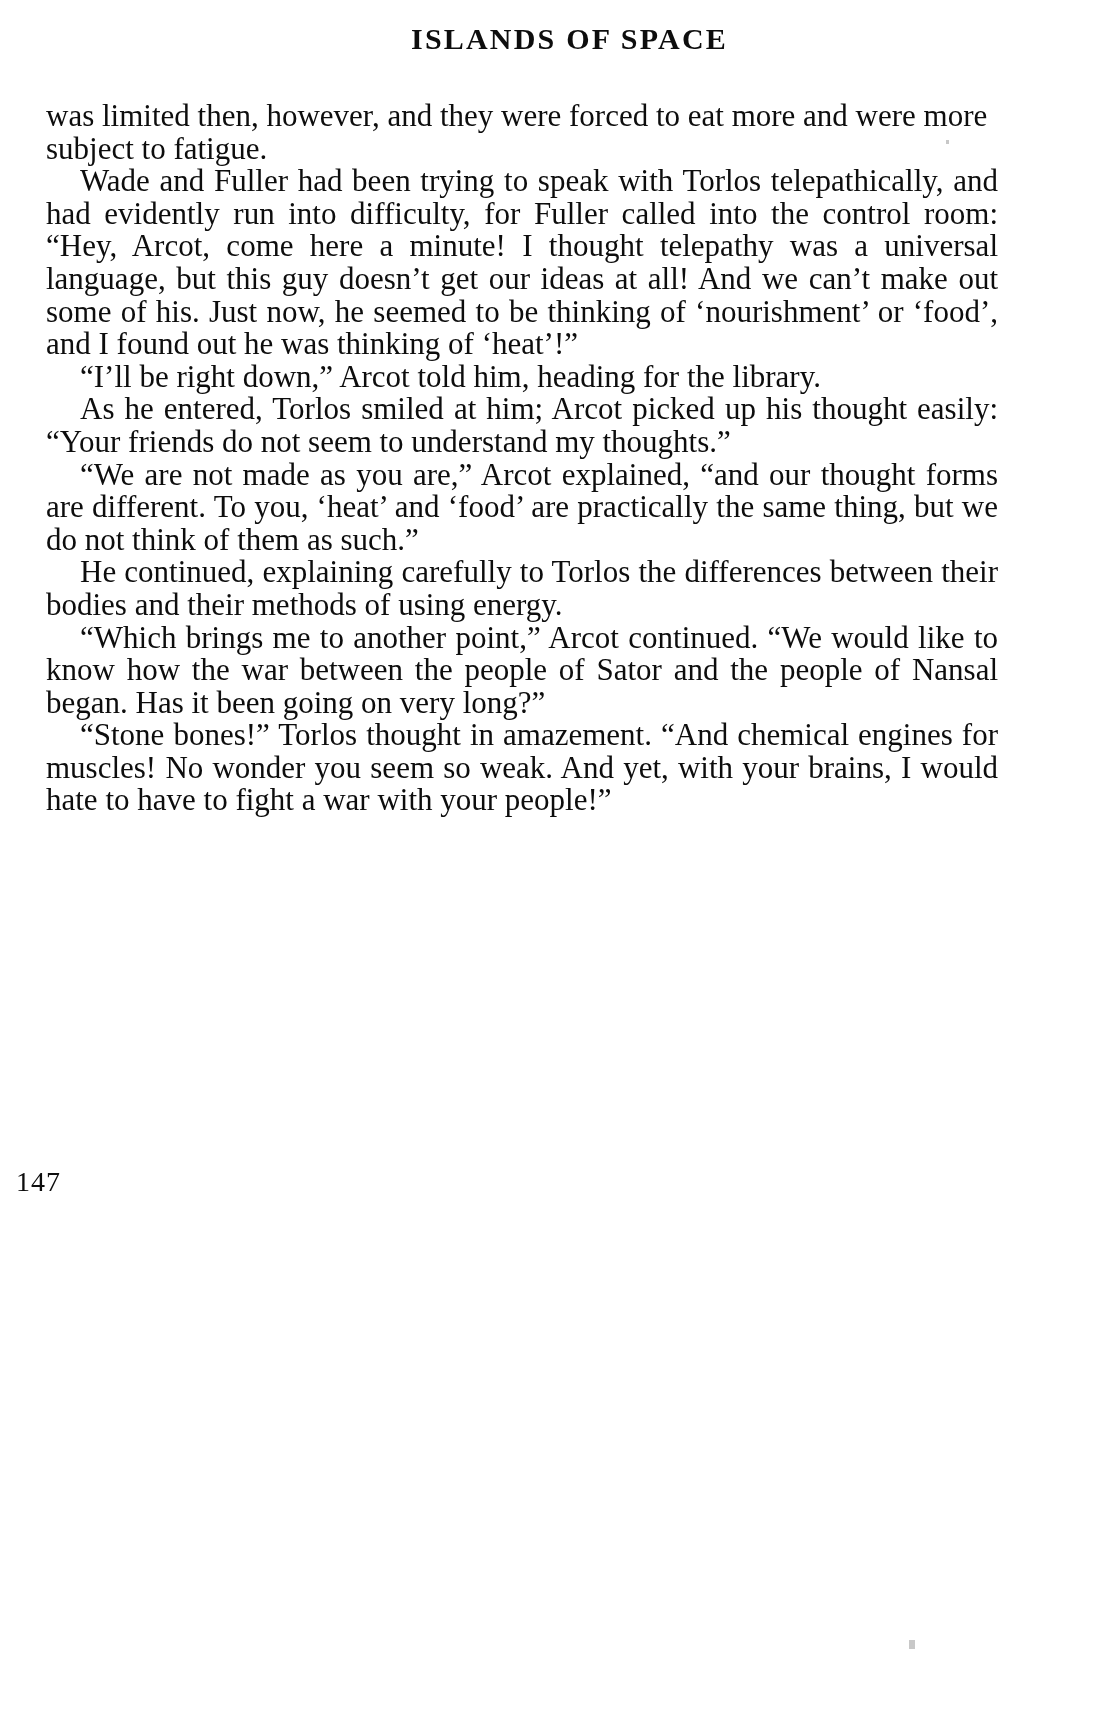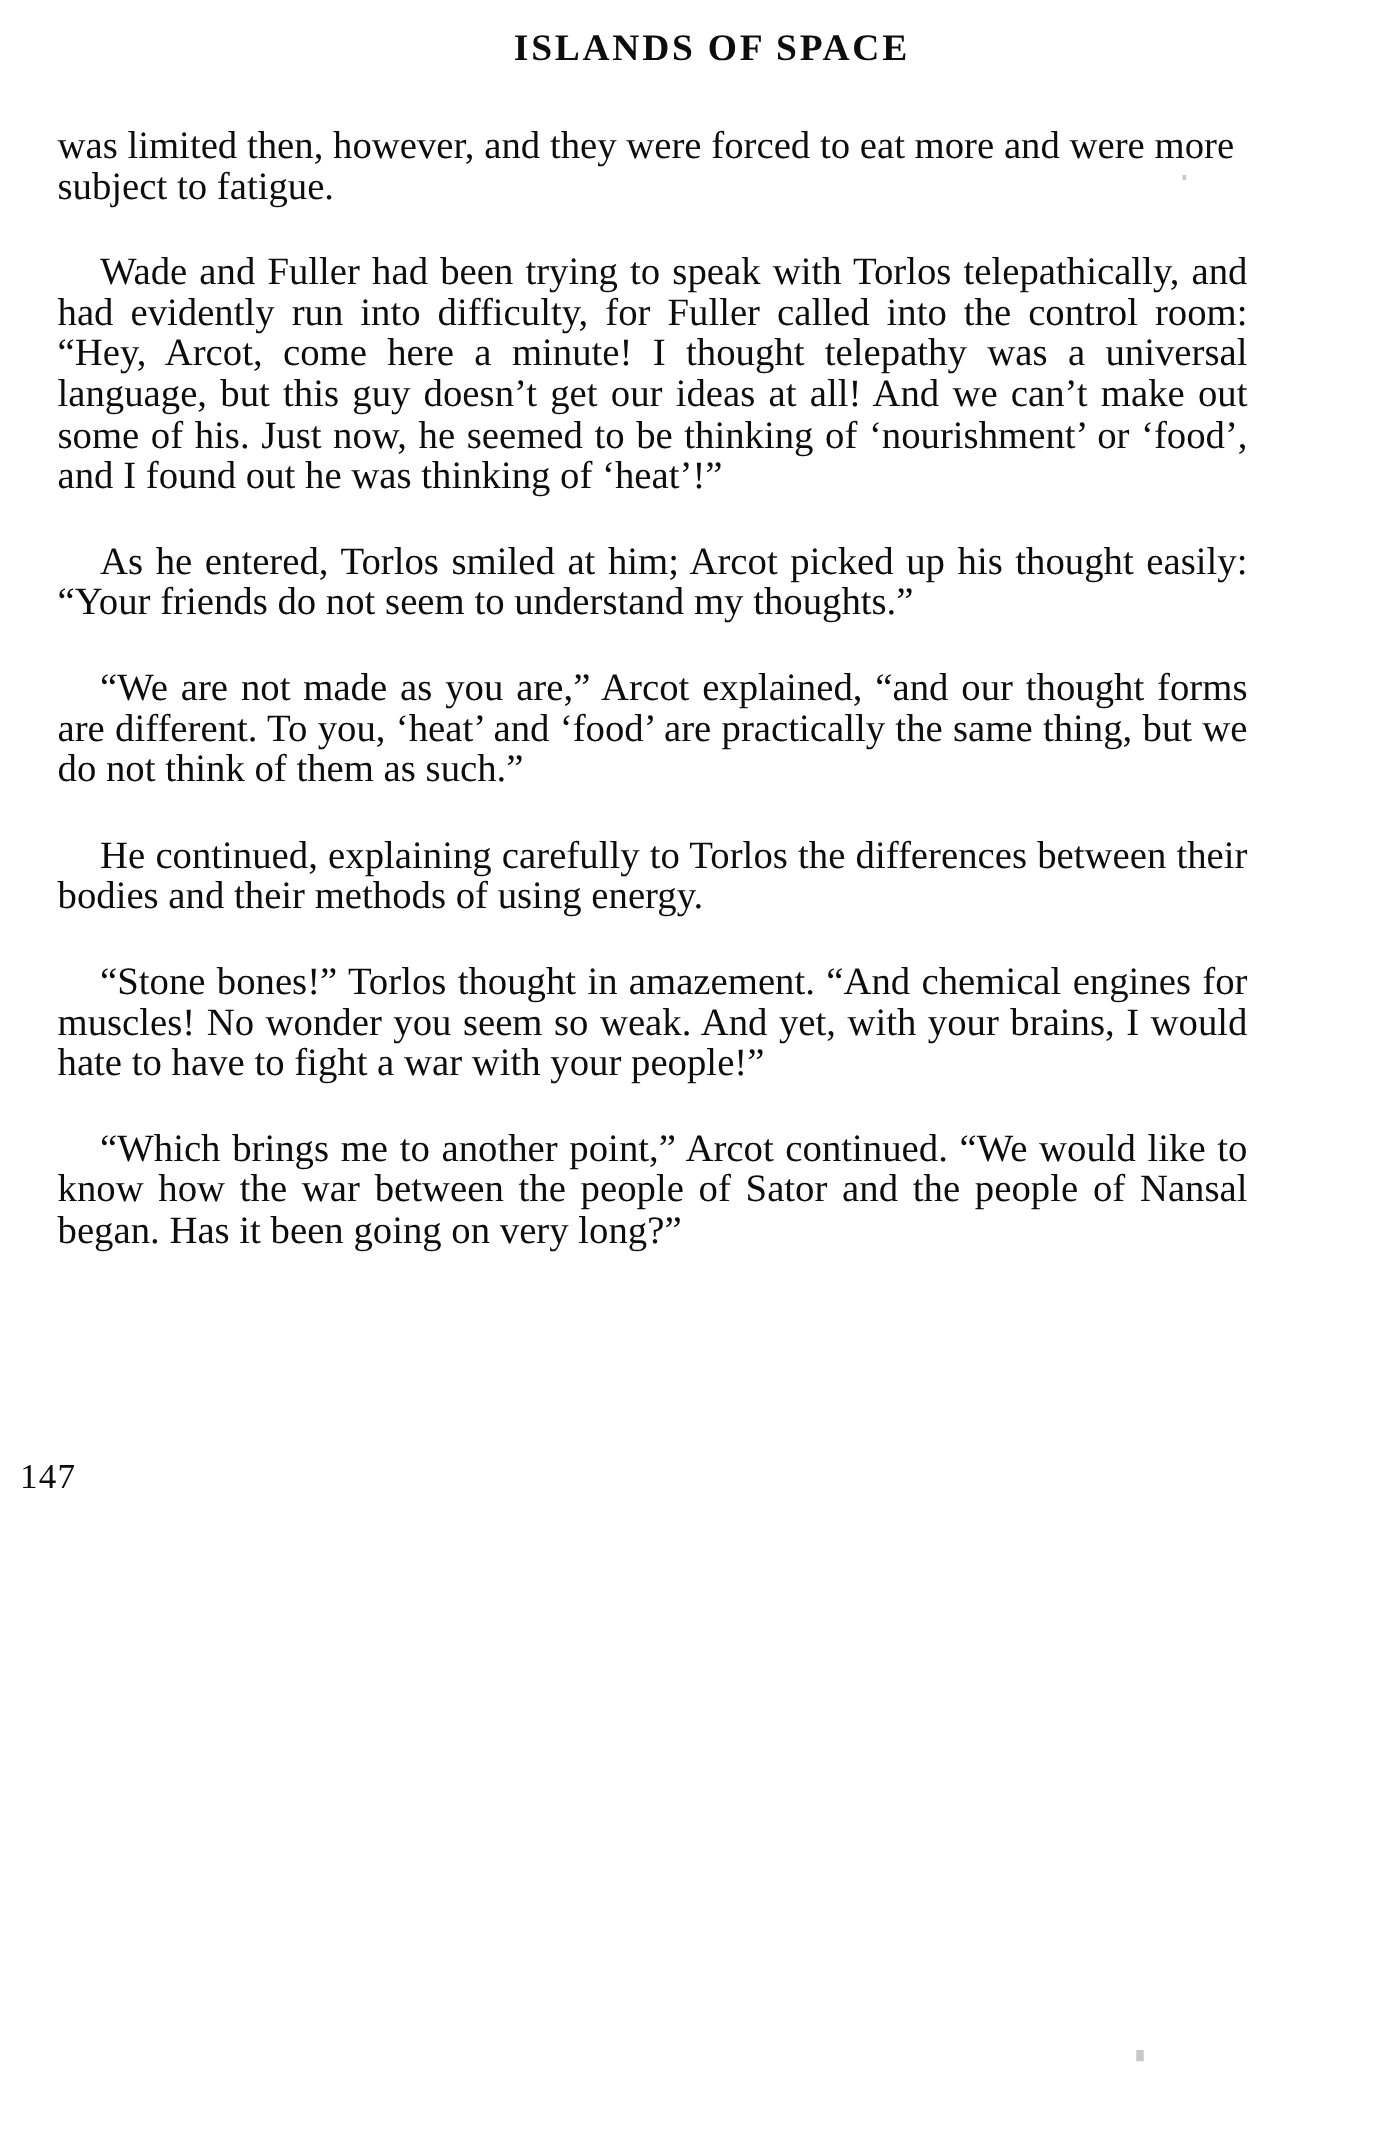--- a/index.html
+++ b/index.html
@@ -46,21 +46,20 @@
     text-justify: inter-word;
     color: #0d0d0d;
     font-family: "Liberation Serif", serif;
   }
   .body-text p {
     margin: 0;
     text-indent: 0;
   }
   .body-text p.indent {
     text-indent: 34px;
-    margin-top: 36px;
   }
   .body-text p.last-para {
     text-align: left;
   }
   .body-text p.short {
     text-align: left;
   }
   .folio {
     position: absolute;
     bottom: 44px;
@@ -80,24 +79,25 @@
 </head>
 <body>
 
 <div class="page">
 
   <div class="running-head">ISLANDS OF SPACE</div>
 
   <div class="body-text">
     <p class="short">was limited then, however, and they were forced to eat more and were more subject to fatigue.</p>
     <p class="indent">Wade and Fuller had been trying to speak with Torlos telepathically, and had evidently run into difficulty, for Fuller called into the control room: “Hey, Arcot, come here a minute! I thought telepathy was a universal language, but this guy doesn’t get our ideas at all! And we can’t make out some of his. Just now, he seemed to be thinking of ‘nourishment’ or ‘food’, and I found out he was thinking of ‘heat’!”</p>
+    <p class="indent">“I’ll be right down,” Arcot told him, heading for the library.</p>
     <p class="indent">As he entered, Torlos smiled at him; Arcot picked up his thought easily: “Your friends do not seem to understand my thoughts.”</p>
     <p class="indent">“We are not made as you are,” Arcot explained, “and our thought forms are different. To you, ‘heat’ and ‘food’ are practically the same thing, but we do not think of them as such.”</p>
     <p class="indent">He continued, explaining carefully to Torlos the differences between their bodies and their methods of using energy.</p>
+    <p class="indent">“Which brings me to another point,” Arcot continued. “We would like to know how the war between the people of Sator and the people of Nansal began. Has it been going on very long?”</p>
     <p class="indent">“Stone bones!” Torlos thought in amazement. “And chemical engines for muscles! No wonder you seem so weak. And yet, with your brains, I would hate to have to fight a war with your people!”</p>
-    <p class="indent">“Which brings me to another point,” Arcot continued. “We would like to know how the war between the people of Sator and the people of Nansal began. Has it been going on very long?”</p>
   </div>
 
   <span class="speck" style="left:893px; top:1640px; width:6px; height:9px;"></span>
   <span class="speck" style="left:930px; top:140px; width:3px; height:4px;"></span>
 
   <div class="folio">147</div>
 </div>
 
 </body></html>

